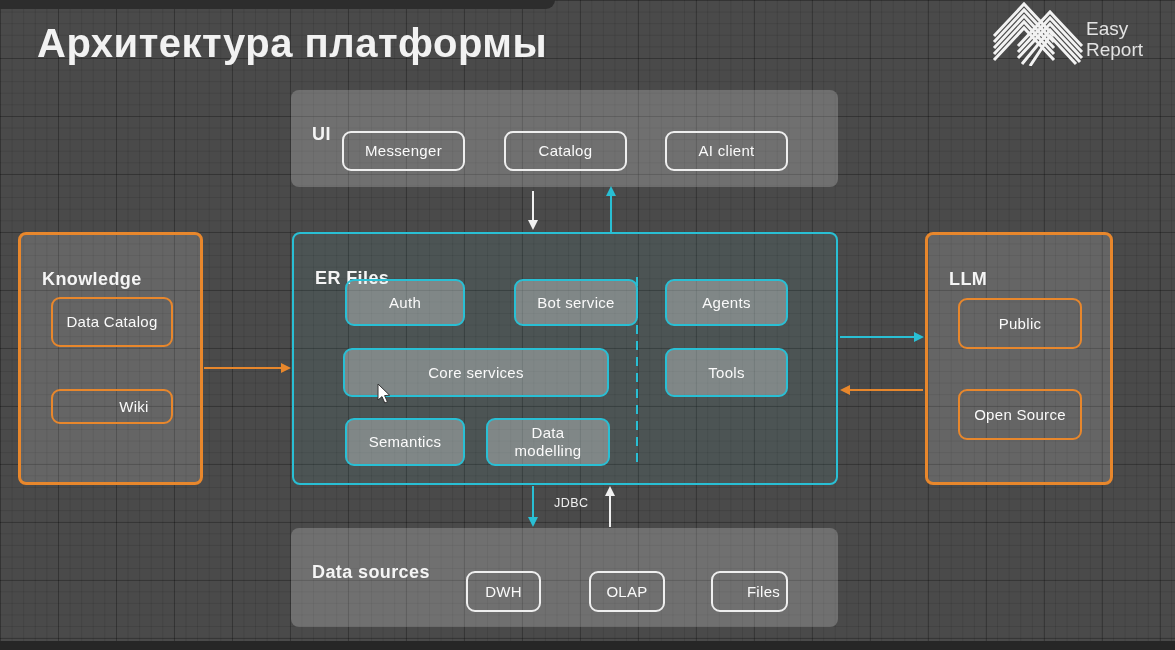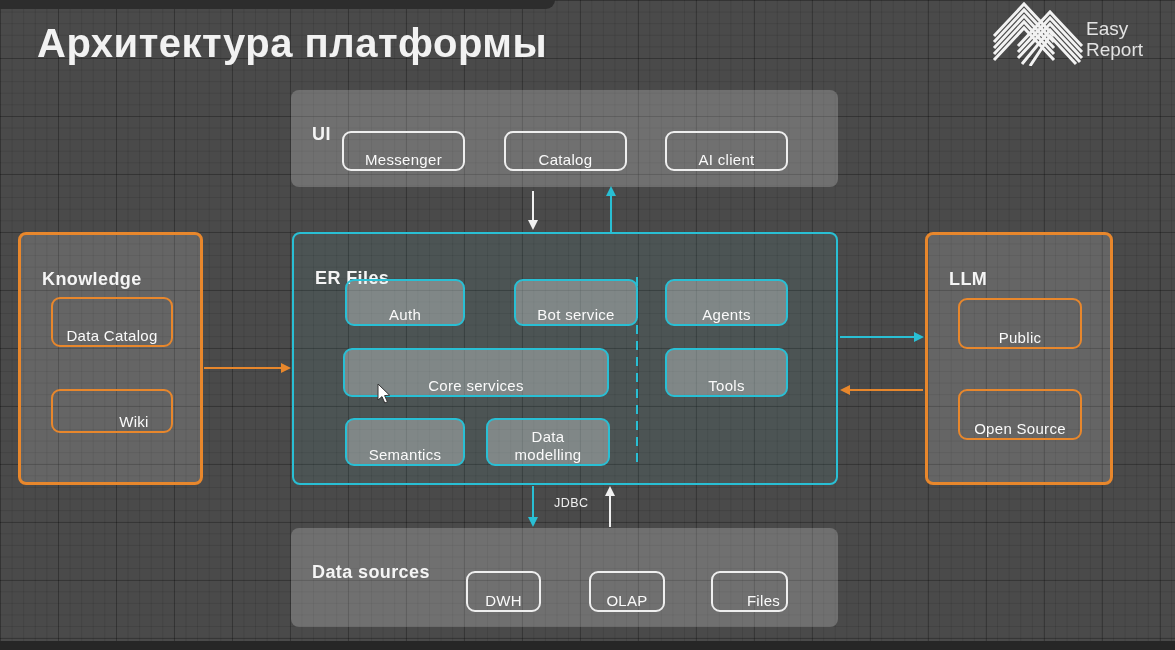--- a/index.html
+++ b/index.html
@@ -36,21 +36,21 @@
   .logo svg{display:block;}
   .panel{position:absolute;border-radius:8px;}
   .panel-label{
     position:absolute;left:21px;top:10px;font-size:18px;font-weight:700;
     letter-spacing:0.4px;color:#f5f5f5;margin-top:24px;
   }
   .panel--plain{background:rgba(255,255,255,0.21);}
   .panel--orange{background:rgba(255,255,255,0.15);border:3px solid var(--orange);}
   .panel--cyan{background:rgba(120,220,225,0.07);border:2px solid var(--cyan);}
   .pill{
-    position:absolute;display:flex;align-items:flex-end;justify-content:center;
+    position:absolute;display:flex;align-items:center;justify-content:center;
     text-align:center;font-size:15px;color:#fafafa;border-radius:9px;
     letter-spacing:0.3px;line-height:1.2;
   }
   .pill--white{border:2px solid #efefef;}
   .pill--cyan{border:2px solid var(--cyan);background:rgba(235,240,240,0.33);}
   .pill--orange{border:2px solid var(--orange);}
   .two-line span{display:inline-block;width:90px;}
   .arrow{position:absolute;}
   .jdbc-label{position:absolute;left:554px;top:496px;font-size:12.5px;color:#f0f0f0;letter-spacing:0.5px;}
   .divider{position:absolute;}
@@ -95,21 +95,21 @@
     <div class="pill pill--white" style="left:374px;top:41px;width:123px;height:40px;">
         <span>AI client</span>
       </div>
   </div>
 
   <div class="panel panel--orange" style="left:18px;top:232px;width:185px;height:253px;">
     <div class="panel-label">Knowledge</div>
     <div class="pill pill--orange" style="left:30px;top:62px;width:122px;height:50px;">
         <span>Data Catalog</span>
       </div>
-    <div class="pill pill--orange" style="left:30px;top:154px;width:122px;height:44px;padding-left:44px;">
+    <div class="pill pill--orange" style="left:30px;top:154px;width:122px;height:35px;padding-left:44px;">
         <span>Wiki</span>
       </div>
   </div>
 
   <div class="panel panel--cyan" style="left:292px;top:232px;width:546px;height:253px;">
     <div class="panel-label">ER Files</div>
     <div class="pill pill--cyan" style="left:51px;top:45px;width:120px;height:47px;">
         <span>Auth</span>
       </div>
     <div class="pill pill--cyan" style="left:192px;top:45px;width:124px;height:47px;margin-left:28px;">

